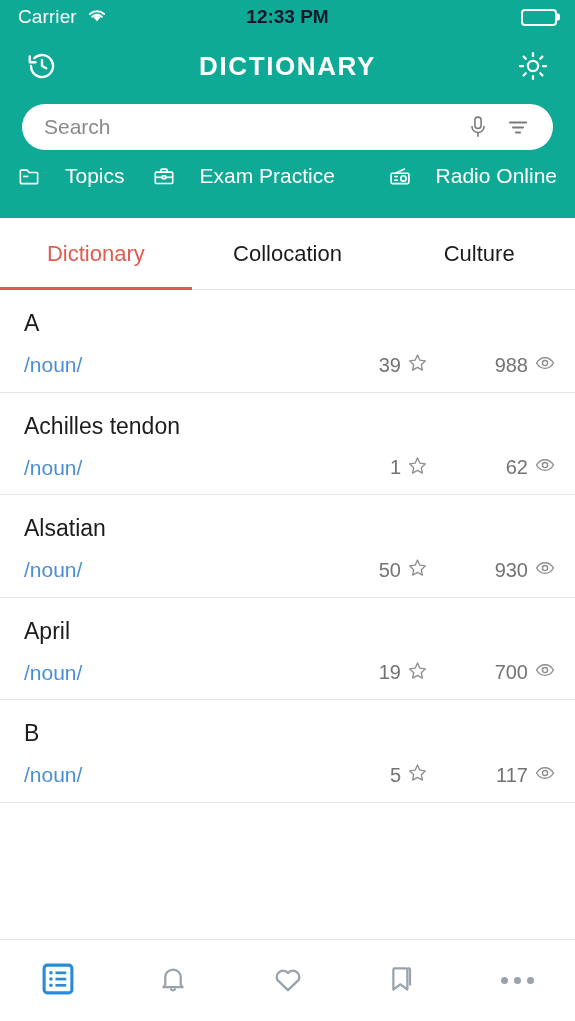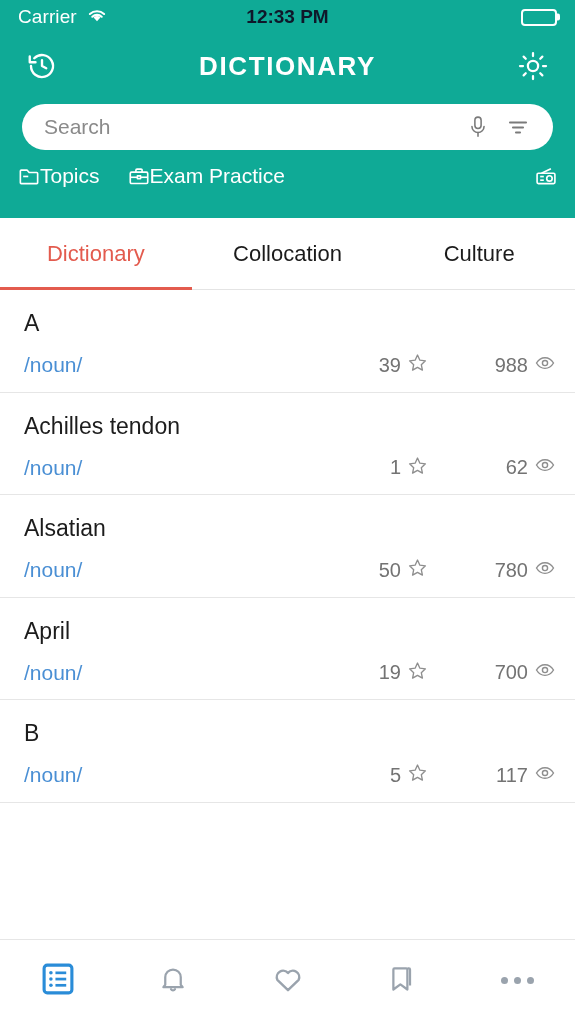--- a/index.html
+++ b/index.html
@@ -140,21 +140,21 @@
   
   .quick-links {
     display: flex;
     align-items: center;
     padding: 14px 18px 14px 18px;
     color: #ffffff;
   }
   .quick-link {
     display: flex;
     align-items: center;
-    gap: 0;
+    gap: 25px;
     color: #ffffff;
     font-size: 21px;
     cursor: pointer;
     margin-right: 28px;
     white-space: nowrap;
   }
   .quick-link.last { margin-right: 0; margin-left: auto; }
   .ql-icon { display: flex; align-items: center; }
 
   
@@ -342,20 +342,21 @@
       <div class="quick-link last">
         <span class="ql-icon">
           <svg width="22" height="20" viewBox="0 0 24 22" fill="none" stroke="#ffffff" stroke-width="1.8" stroke-linejoin="round">
             <rect x="2.2" y="8.0" width="19.6" height="11.4" rx="1.4"></rect>
             <line x1="7.0" y1="8.0" x2="17.4" y2="3.0"></line>
             <circle cx="15.8" cy="13.7" r="3.0"></circle>
             <line x1="5.6" y1="11.6" x2="9.6" y2="11.6"></line>
             <line x1="5.6" y1="15.6" x2="9.6" y2="15.6"></line>
           </svg>
         </span>
+        <span>Radio Online</span>
       </div>
 
     </div>
   </div>
 
   <div class="tabs">
     <div class="tab active">
       <span>Dictionary</span>
     </div>
     <div class="tab">
@@ -422,21 +423,21 @@
         <span class="word-pos">/noun/</span>
         <span class="stat-group fav">
           <span class="stat-num">50</span>
           <span>
             <svg width="19" height="19" viewBox="0 0 24 24" fill="none" stroke="#8e8e8e" stroke-width="1.7" stroke-linejoin="round">
               <polygon points="12,2.6 15.0,9.1 22.0,9.9 16.8,14.7 18.2,21.6 12,18.1 5.8,21.6 7.2,14.7 2.0,9.9 9.0,9.1"></polygon>
             </svg>
           </span>
         </span>
         <span class="stat-group views">
-          <span class="stat-num">780</span>
+          <span class="stat-num">930</span>
           <span>
             <svg width="20" height="20" viewBox="0 0 24 24" fill="none" stroke="#8e8e8e" stroke-width="1.7">
               <path d="M1.8 12S5.6 5.6 12 5.6 22.2 12 22.2 12 18.4 18.4 12 18.4 1.8 12 1.8 12Z"></path>
               <circle cx="12" cy="12" r="3.1"></circle>
             </svg>
           </span>
         </span>
       </div>
     </div>
 

